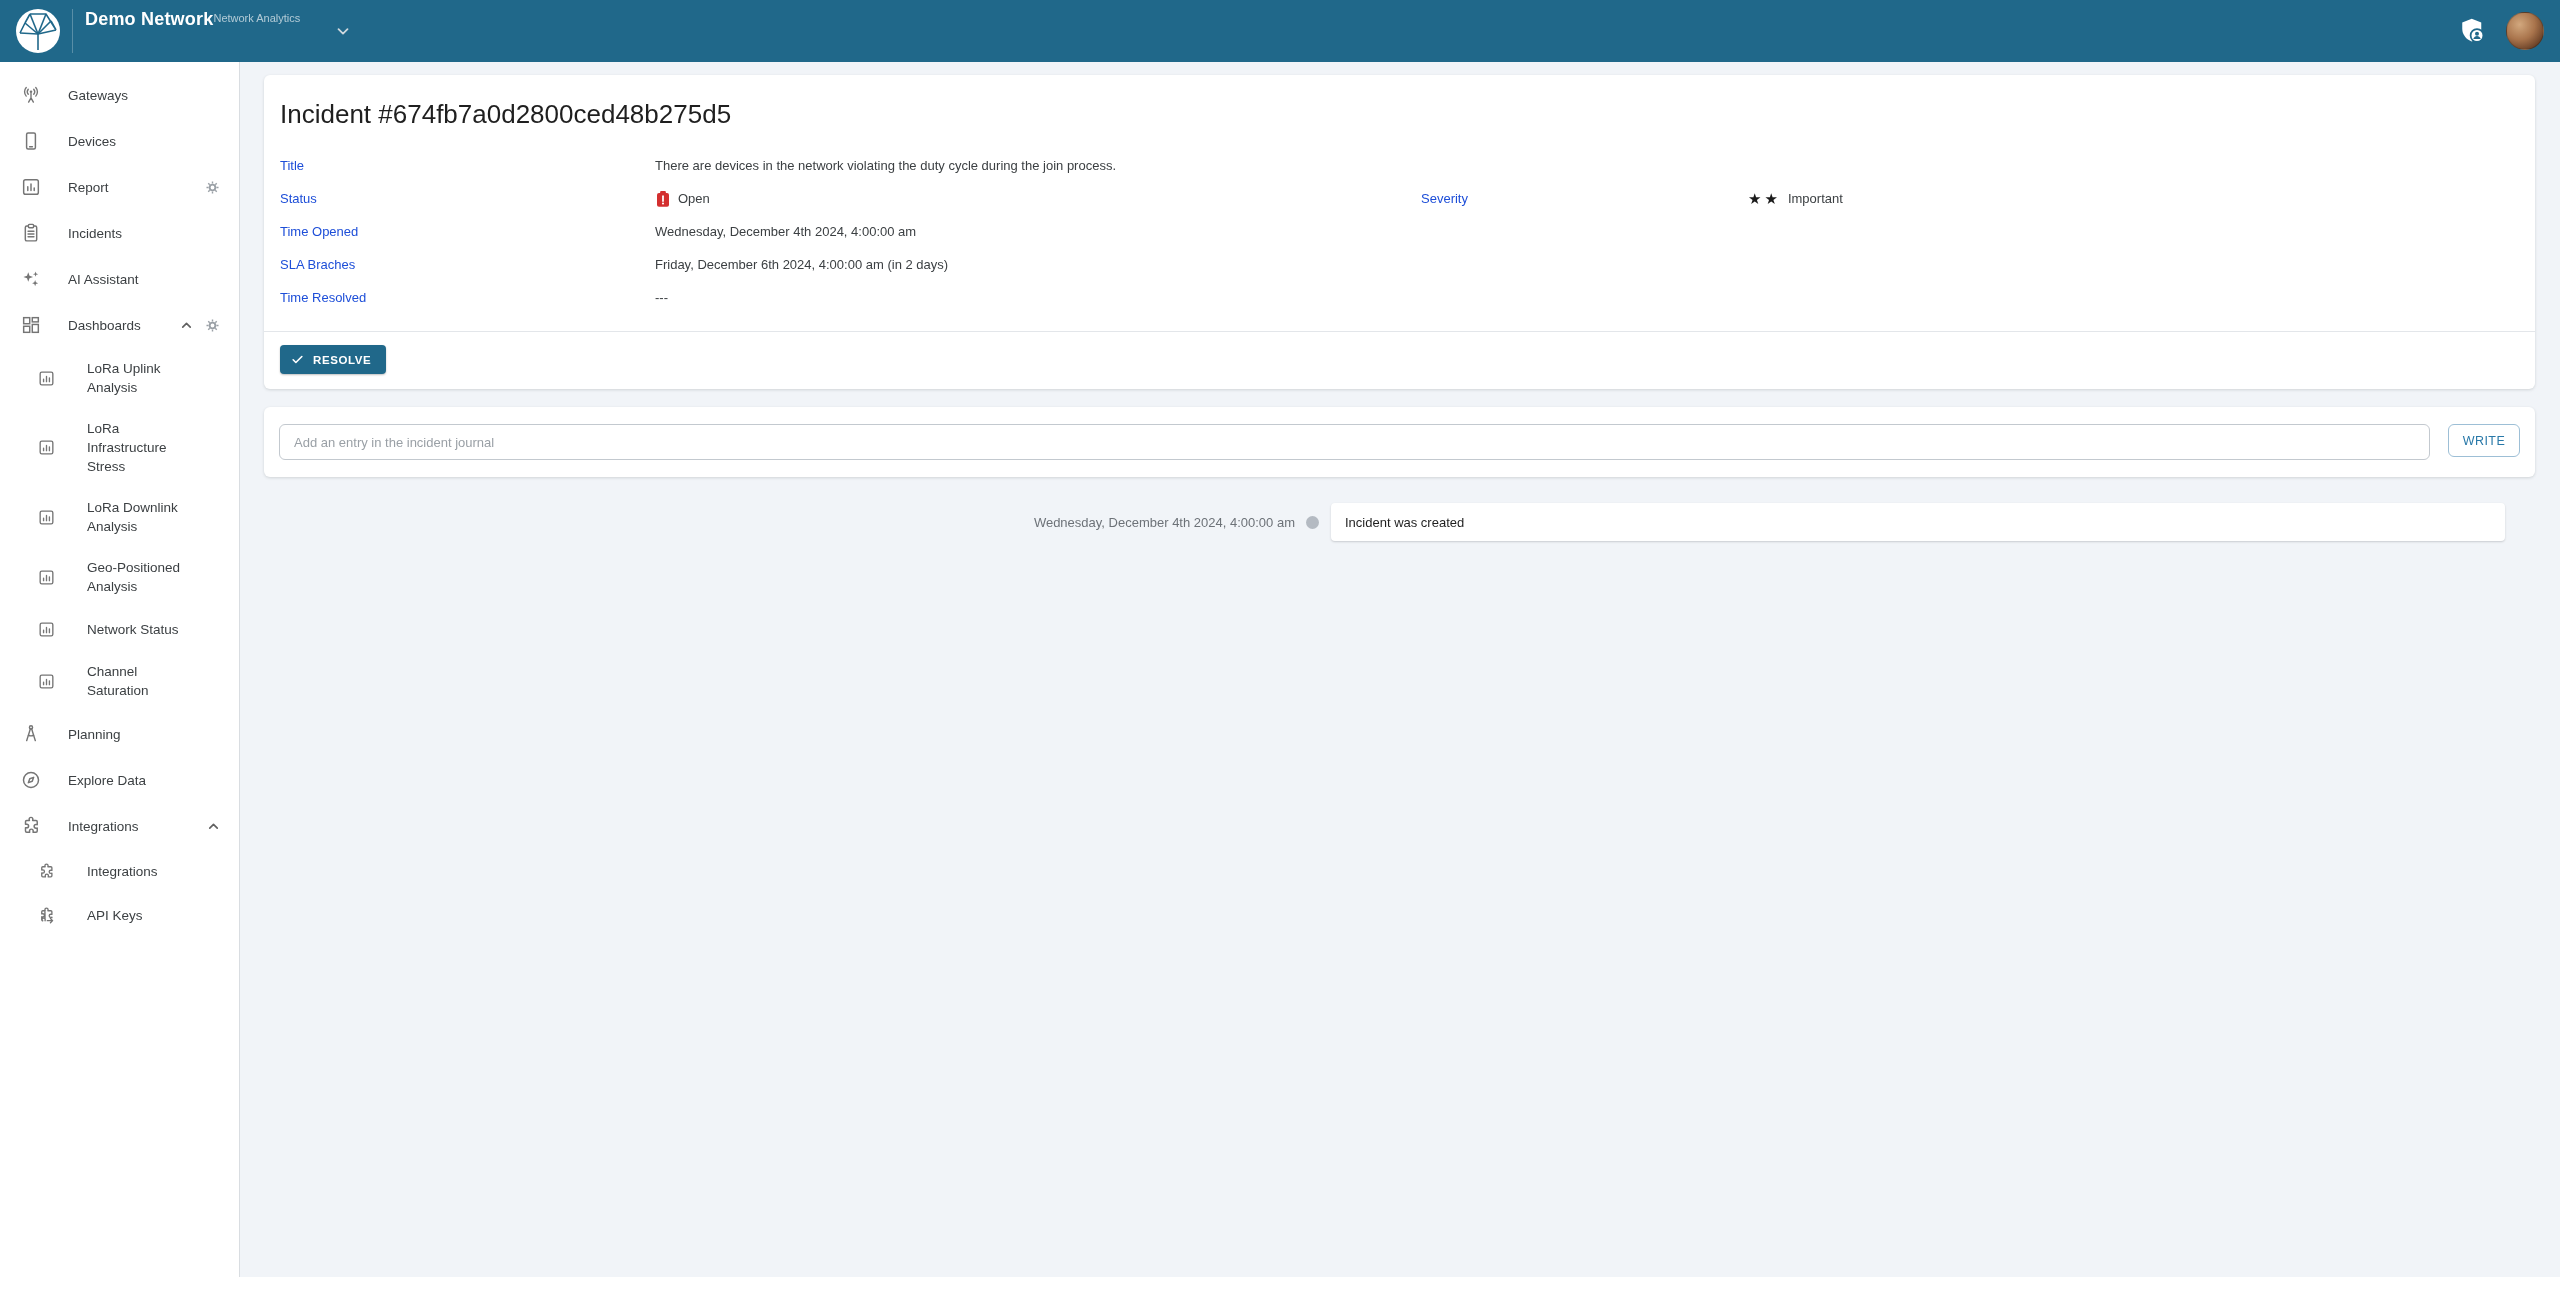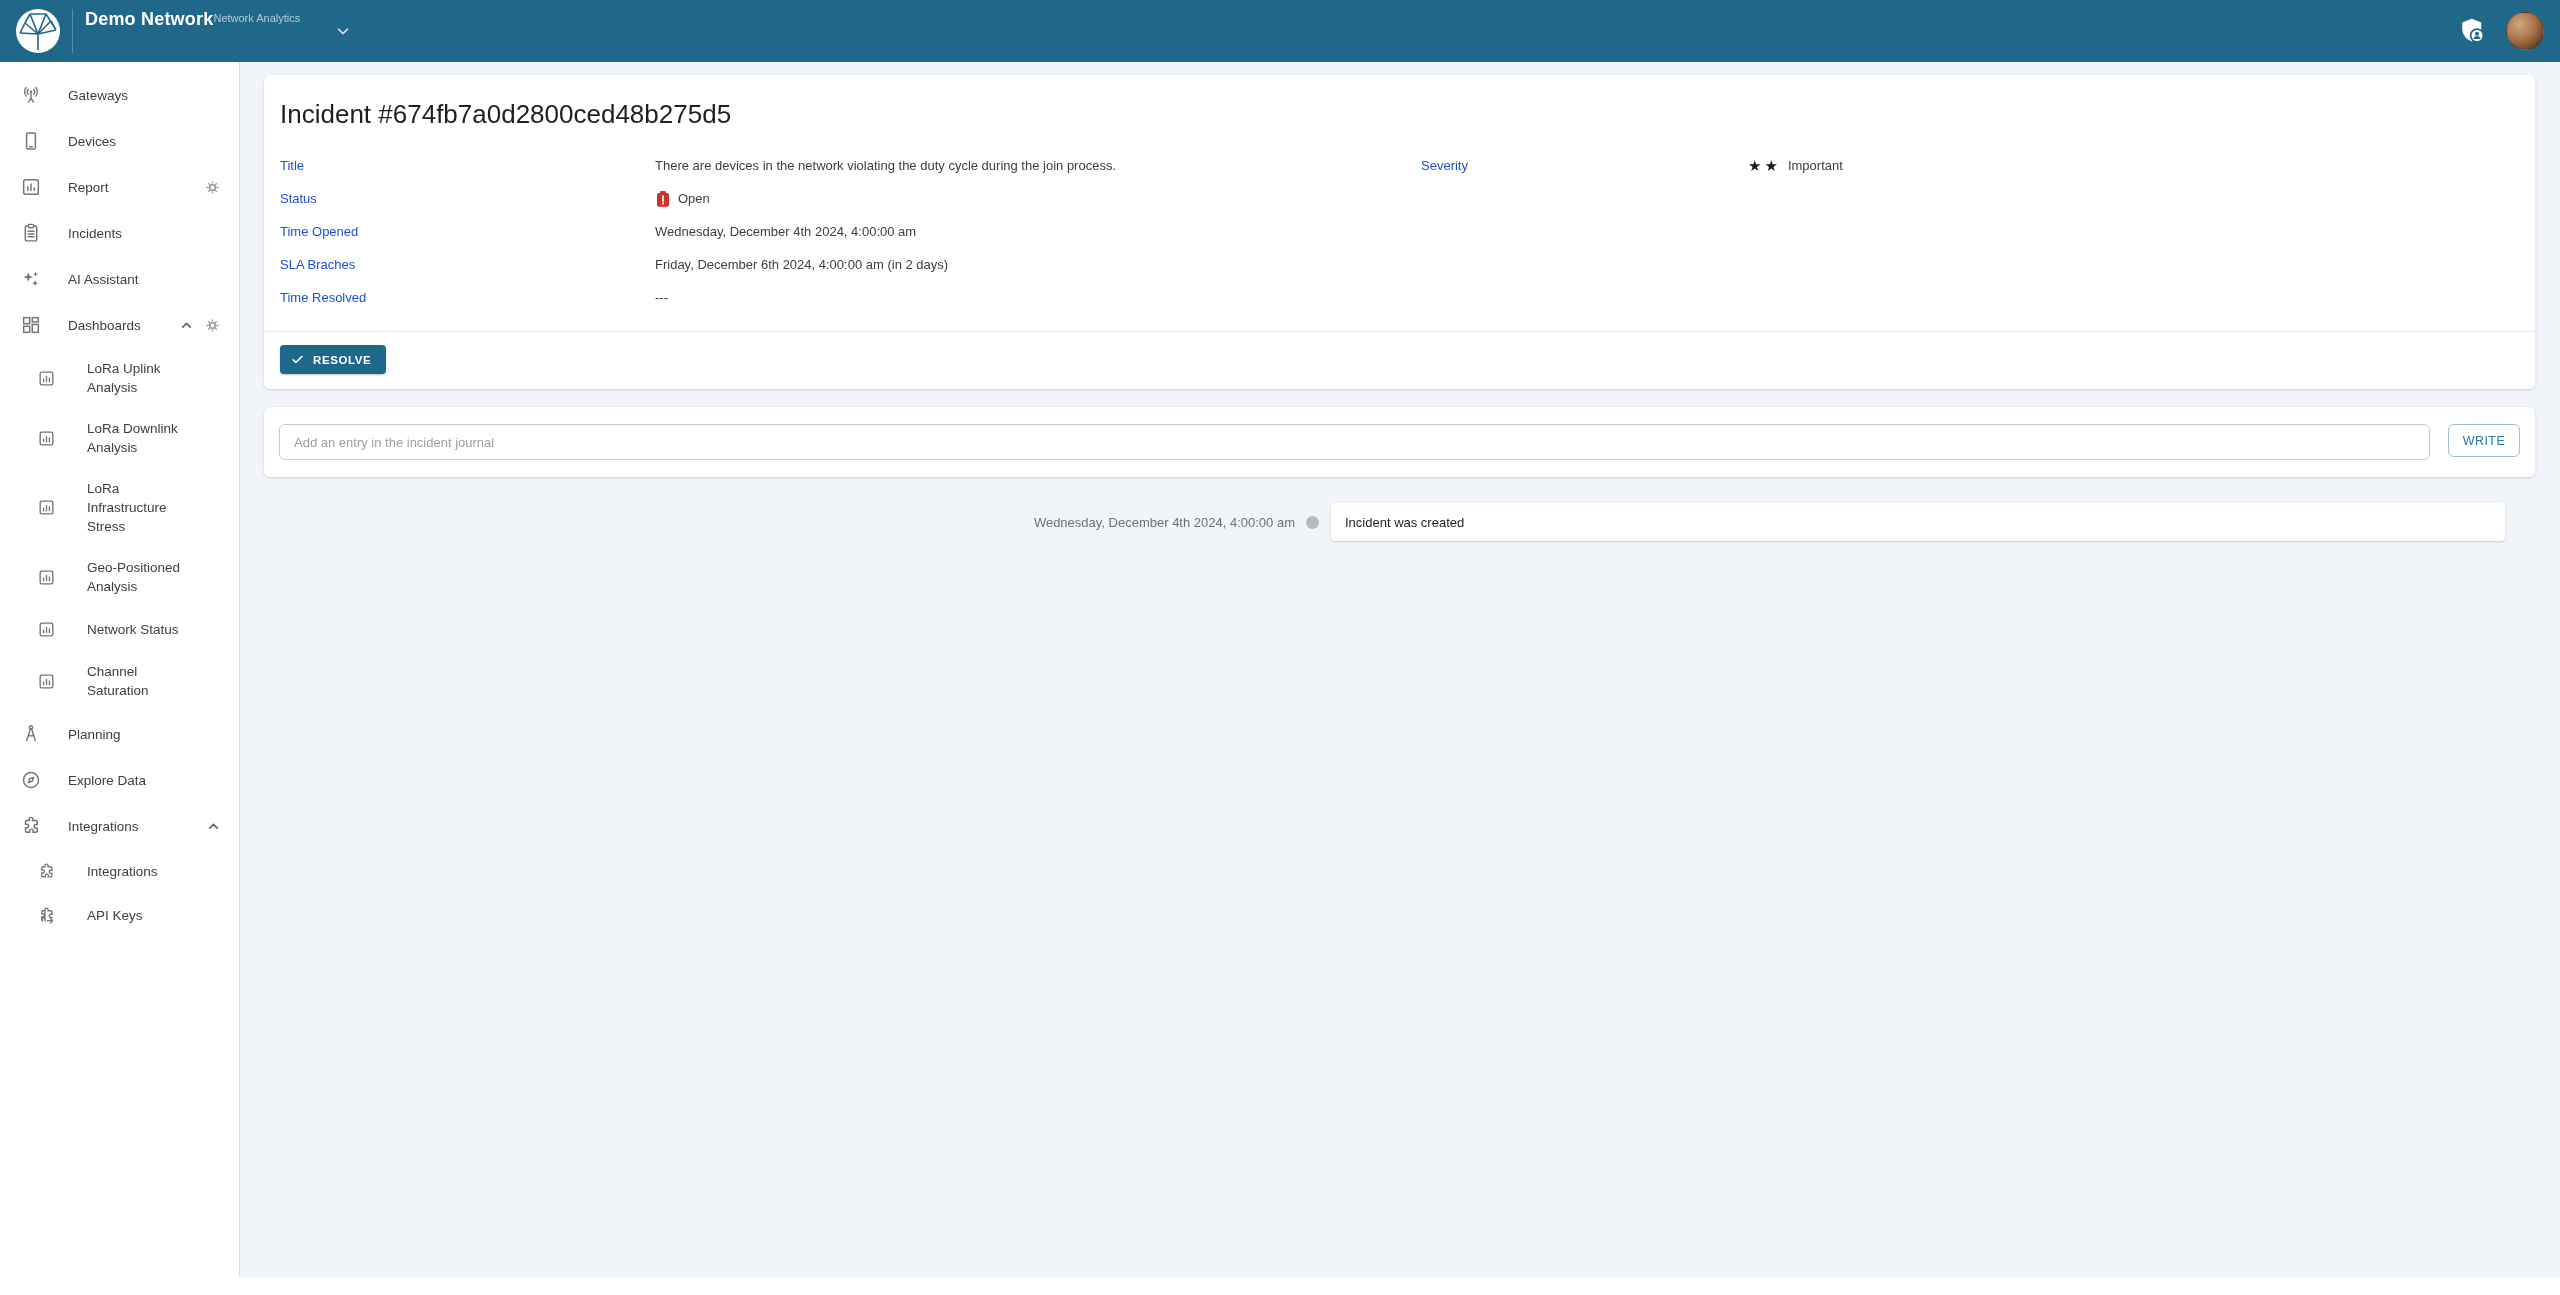--- a/index.html
+++ b/index.html
@@ -206,31 +206,31 @@
         <span class="slabel">LoRa Uplink Analysis</span>
       </div>
 
       <div class="srow sub">
         <span class="sicon">
           <svg width="19" height="19" viewBox="0 0 24 24" fill="none" stroke="#757575" stroke-width="1.7">
               <rect x="4" y="4" width="16" height="16" rx="2"></rect>
               <path d="M8.3 16v-3.2M12 16V9.4M15.7 16v-4.8" stroke-linecap="round"></path>
             </svg>
         </span>
+        <span class="slabel">LoRa Infrastructure Stress</span>
+      </div>
+
+      <div class="srow sub">
+        <span class="sicon">
+          <svg width="19" height="19" viewBox="0 0 24 24" fill="none" stroke="#757575" stroke-width="1.7">
+              <rect x="4" y="4" width="16" height="16" rx="2"></rect>
+              <path d="M8.3 16v-3.2M12 16V9.4M15.7 16v-4.8" stroke-linecap="round"></path>
+            </svg>
+        </span>
         <span class="slabel">LoRa Downlink Analysis</span>
-      </div>
-
-      <div class="srow sub">
-        <span class="sicon">
-          <svg width="19" height="19" viewBox="0 0 24 24" fill="none" stroke="#757575" stroke-width="1.7">
-              <rect x="4" y="4" width="16" height="16" rx="2"></rect>
-              <path d="M8.3 16v-3.2M12 16V9.4M15.7 16v-4.8" stroke-linecap="round"></path>
-            </svg>
-        </span>
-        <span class="slabel">LoRa Infrastructure Stress</span>
       </div>
 
       <div class="srow sub">
         <span class="sicon">
           <svg width="19" height="19" viewBox="0 0 24 24" fill="none" stroke="#757575" stroke-width="1.7">
               <rect x="4" y="4" width="16" height="16" rx="2"></rect>
               <path d="M8.3 16v-3.2M12 16V9.4M15.7 16v-4.8" stroke-linecap="round"></path>
             </svg>
         </span>
         <span class="slabel">Geo-Positioned Analysis</span>
@@ -347,21 +347,21 @@
               <div class="drow">
                 <div class="dlabel">SLA Braches</div>
                 <div class="dvalue">Friday, December 6th 2024, 4:00:00 am (in 2 days)</div>
               </div>
               <div class="drow">
                 <div class="dlabel">Time Resolved</div>
                 <div class="dvalue">---</div>
               </div>
             </div>
             <div class="dright">
-              <div class="drow" style="">
+              <div class="drow" style="margin-top:33px;">
                 <div class="dlabel">Severity</div>
                 <div class="dvalue">
                   <span class="stars">★★</span>
                   <span>Important</span>
                 </div>
               </div>
             </div>
           </div>
         </div>
 

